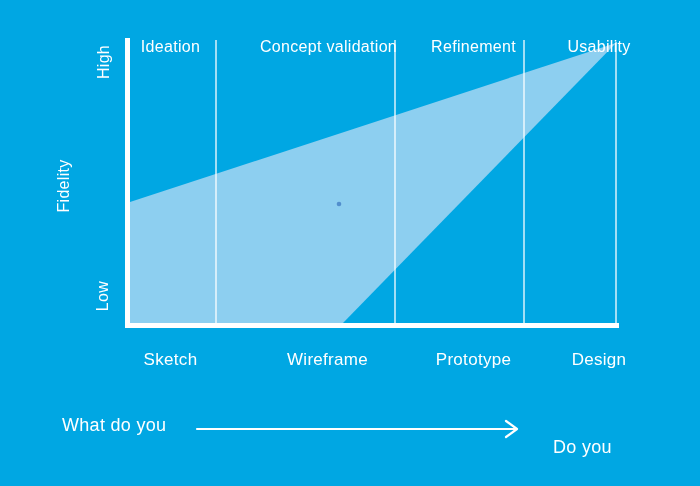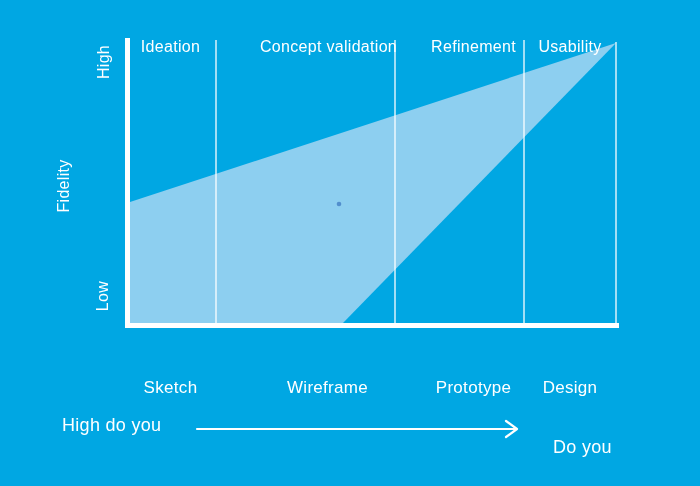--- a/index.html
+++ b/index.html
@@ -33,26 +33,25 @@
     top:37px;
     font-size:16px;
     line-height:20px;
     text-align:center;
   }
   .stage{
     top:349px;
     font-size:17px;
     line-height:22px;
     text-align:center;
-    margin-top:28px;
   }
   .col1{left:125px;width:91px;}
   .col2{left:216px;width:179px;padding-left:44px;}
   .col3{left:409px;width:129px;}
-  .col4{left:524px;width:92px;}
+  .col4{left:553px;width:92px;}
   .rot{
     transform:rotate(-90deg);
     transform-origin:center center;
     text-align:center;
     font-size:16px;
     line-height:20px;
   }
   .y-high{left:74px;top:52px;width:60px;}
   .y-low{left:73px;top:286px;width:60px;}
   .y-title{left:22px;top:176px;width:84px;}
@@ -97,19 +96,19 @@
   <div class="label rot y-high">High</div>
   <div class="label rot y-low">Low</div>
   <div class="label rot y-title">Fidelity</div>
 
   <div class="label stage col1">Sketch</div>
   <div class="label stage col2">Wireframe</div>
   <div class="label stage col3">Prototype</div>
   <div class="label stage col4">Design</div>
 
   <div class="label footer-text footer-left">
-    <div>High do you</div>
+    <div>What do you</div>
   </div>
   <div class="label footer-text footer-right">
     <div>Do you</div>
   </div>
 
 </div>
 
 </body></html>

